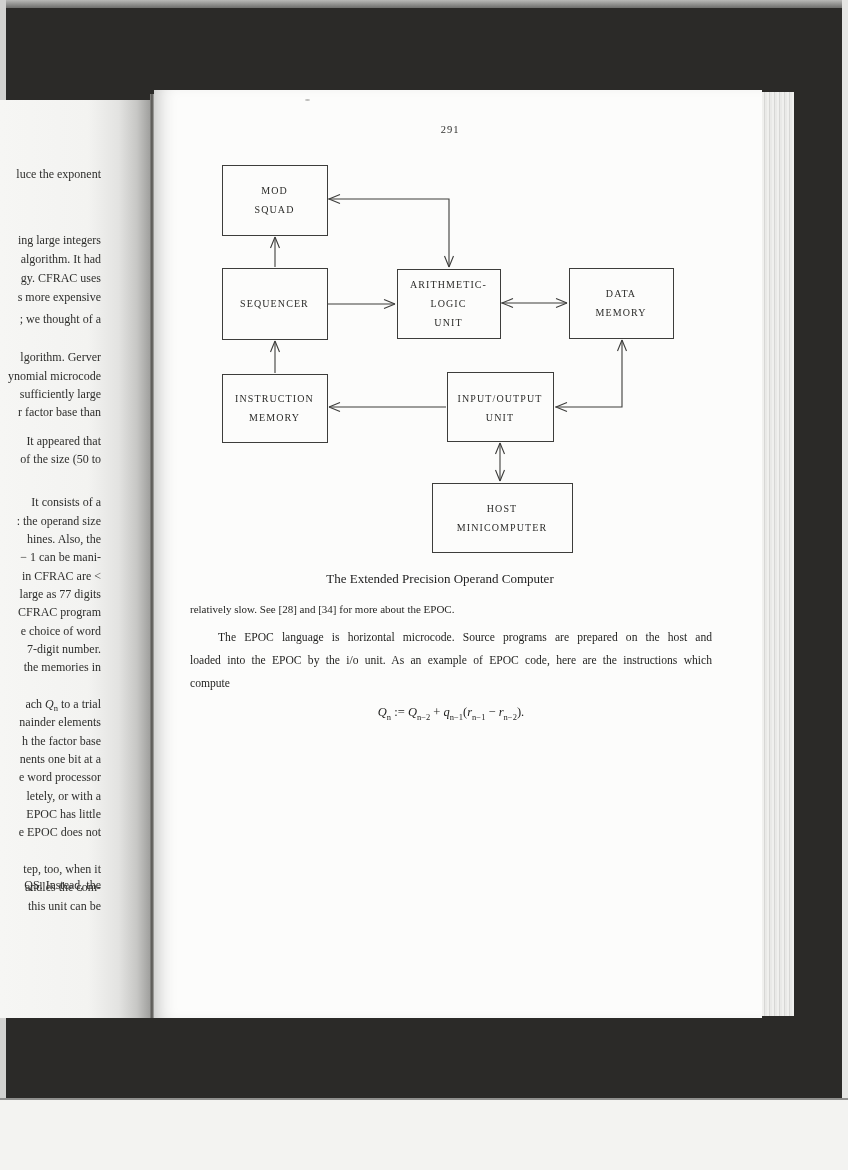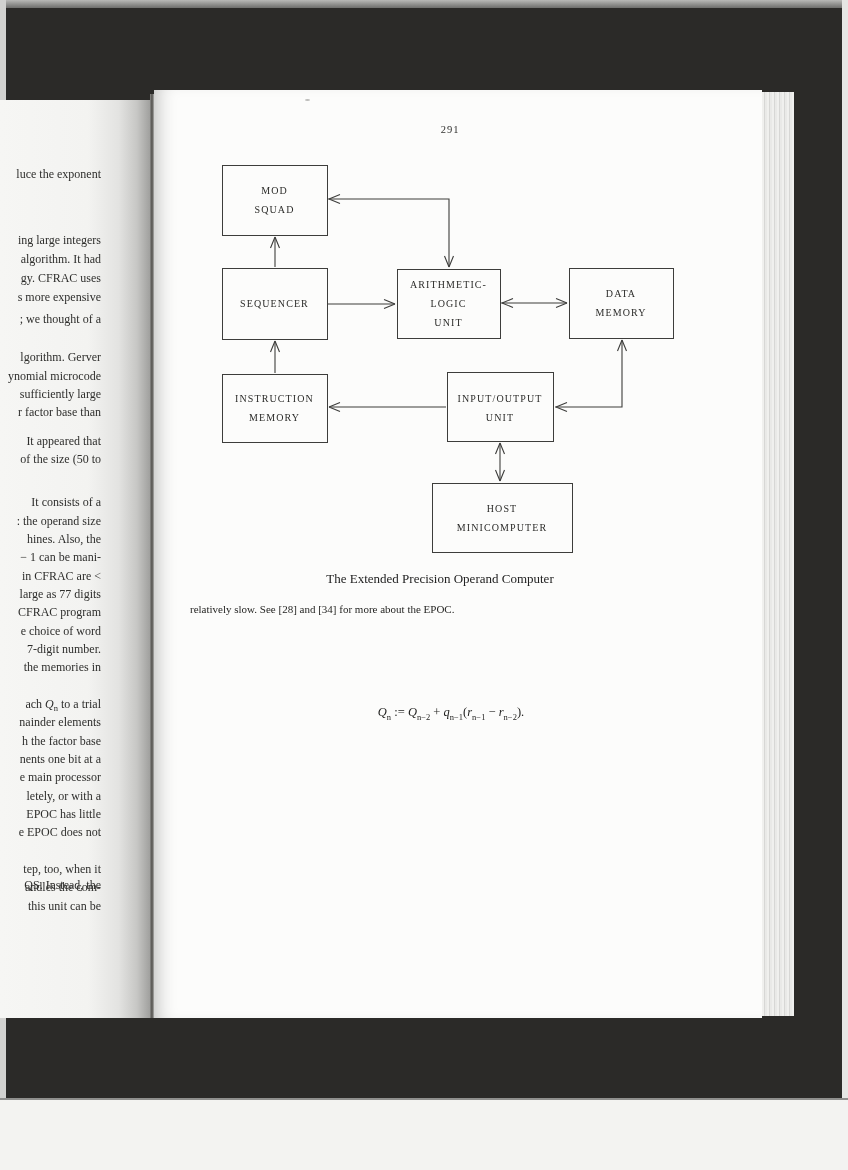--- a/index.html
+++ b/index.html
@@ -73,21 +73,21 @@
       <div class="lp-line" style="top: 569px;">in CFRAC are &lt;</div>
       <div class="lp-line" style="top: 587px;">large as 77 digits</div>
       <div class="lp-line" style="top: 605px;">CFRAC program</div>
       <div class="lp-line" style="top: 624px;">e choice of word</div>
       <div class="lp-line" style="top: 642px; margin-left: 32px;">7-digit number.</div>
       <div class="lp-line" style="top: 660px;">the memories in</div>
       <div class="lp-line" style="top: 697px;">ach <i>Q</i><sub>n</sub> to a trial</div>
       <div class="lp-line" style="top: 715px;">nainder elements</div>
       <div class="lp-line" style="top: 734px;">h the factor base</div>
       <div class="lp-line" style="top: 752px;">nents one bit at a</div>
-      <div class="lp-line" style="top: 770px;">e main processor</div>
+      <div class="lp-line" style="top: 770px;">e word processor</div>
       <div class="lp-line" style="top: 789px;">letely, or with a</div>
       <div class="lp-line" style="top: 807px;">EPOC has little</div>
       <div class="lp-line" style="top: 825px;">e EPOC does not</div>
       <div class="lp-line" style="top: 844px; margin-top: 34px;">QS.  Instead, the</div>
       <div class="lp-line" style="top: 862px;">tep, too, when it</div>
       <div class="lp-line" style="top: 880px;">andles the com-</div>
       <div class="lp-line" style="top: 899px;">this unit can be</div>
     </div>
 
   <div class="page-number">291</div>
@@ -149,15 +149,20 @@
       </div>
       <div class="box-label" style="left: 432px; width: 140px; top: 498.5px;">
         <div>HOST</div>
         <div>MINICOMPUTER</div>
       </div>
     </div>
 
   <div class="caption">The Extended Precision Operand Computer</div>
 
   <div class="body-p1">relatively slow.  See [28] and [34] for more about the EPOC.</div>
+  <div class="body-p2" id="p2">
+      <div class="jline first">The EPOC language is horizontal microcode.  Source programs are prepared on the host and</div>
+      <div class="jline">loaded into the EPOC by the i/o unit.  As an example of EPOC code, here are the instructions which</div>
+      <div class="jline last">compute</div>
+    </div>
 
   <div class="formula"><i>Q</i><sub>n</sub> := <i>Q</i><sub>n−2</sub> + <i>q</i><sub>n−1</sub>(<i>r</i><sub>n−1</sub> − <i>r</i><sub>n−2</sub>).</div>
 </div>
 
 </body></html>

